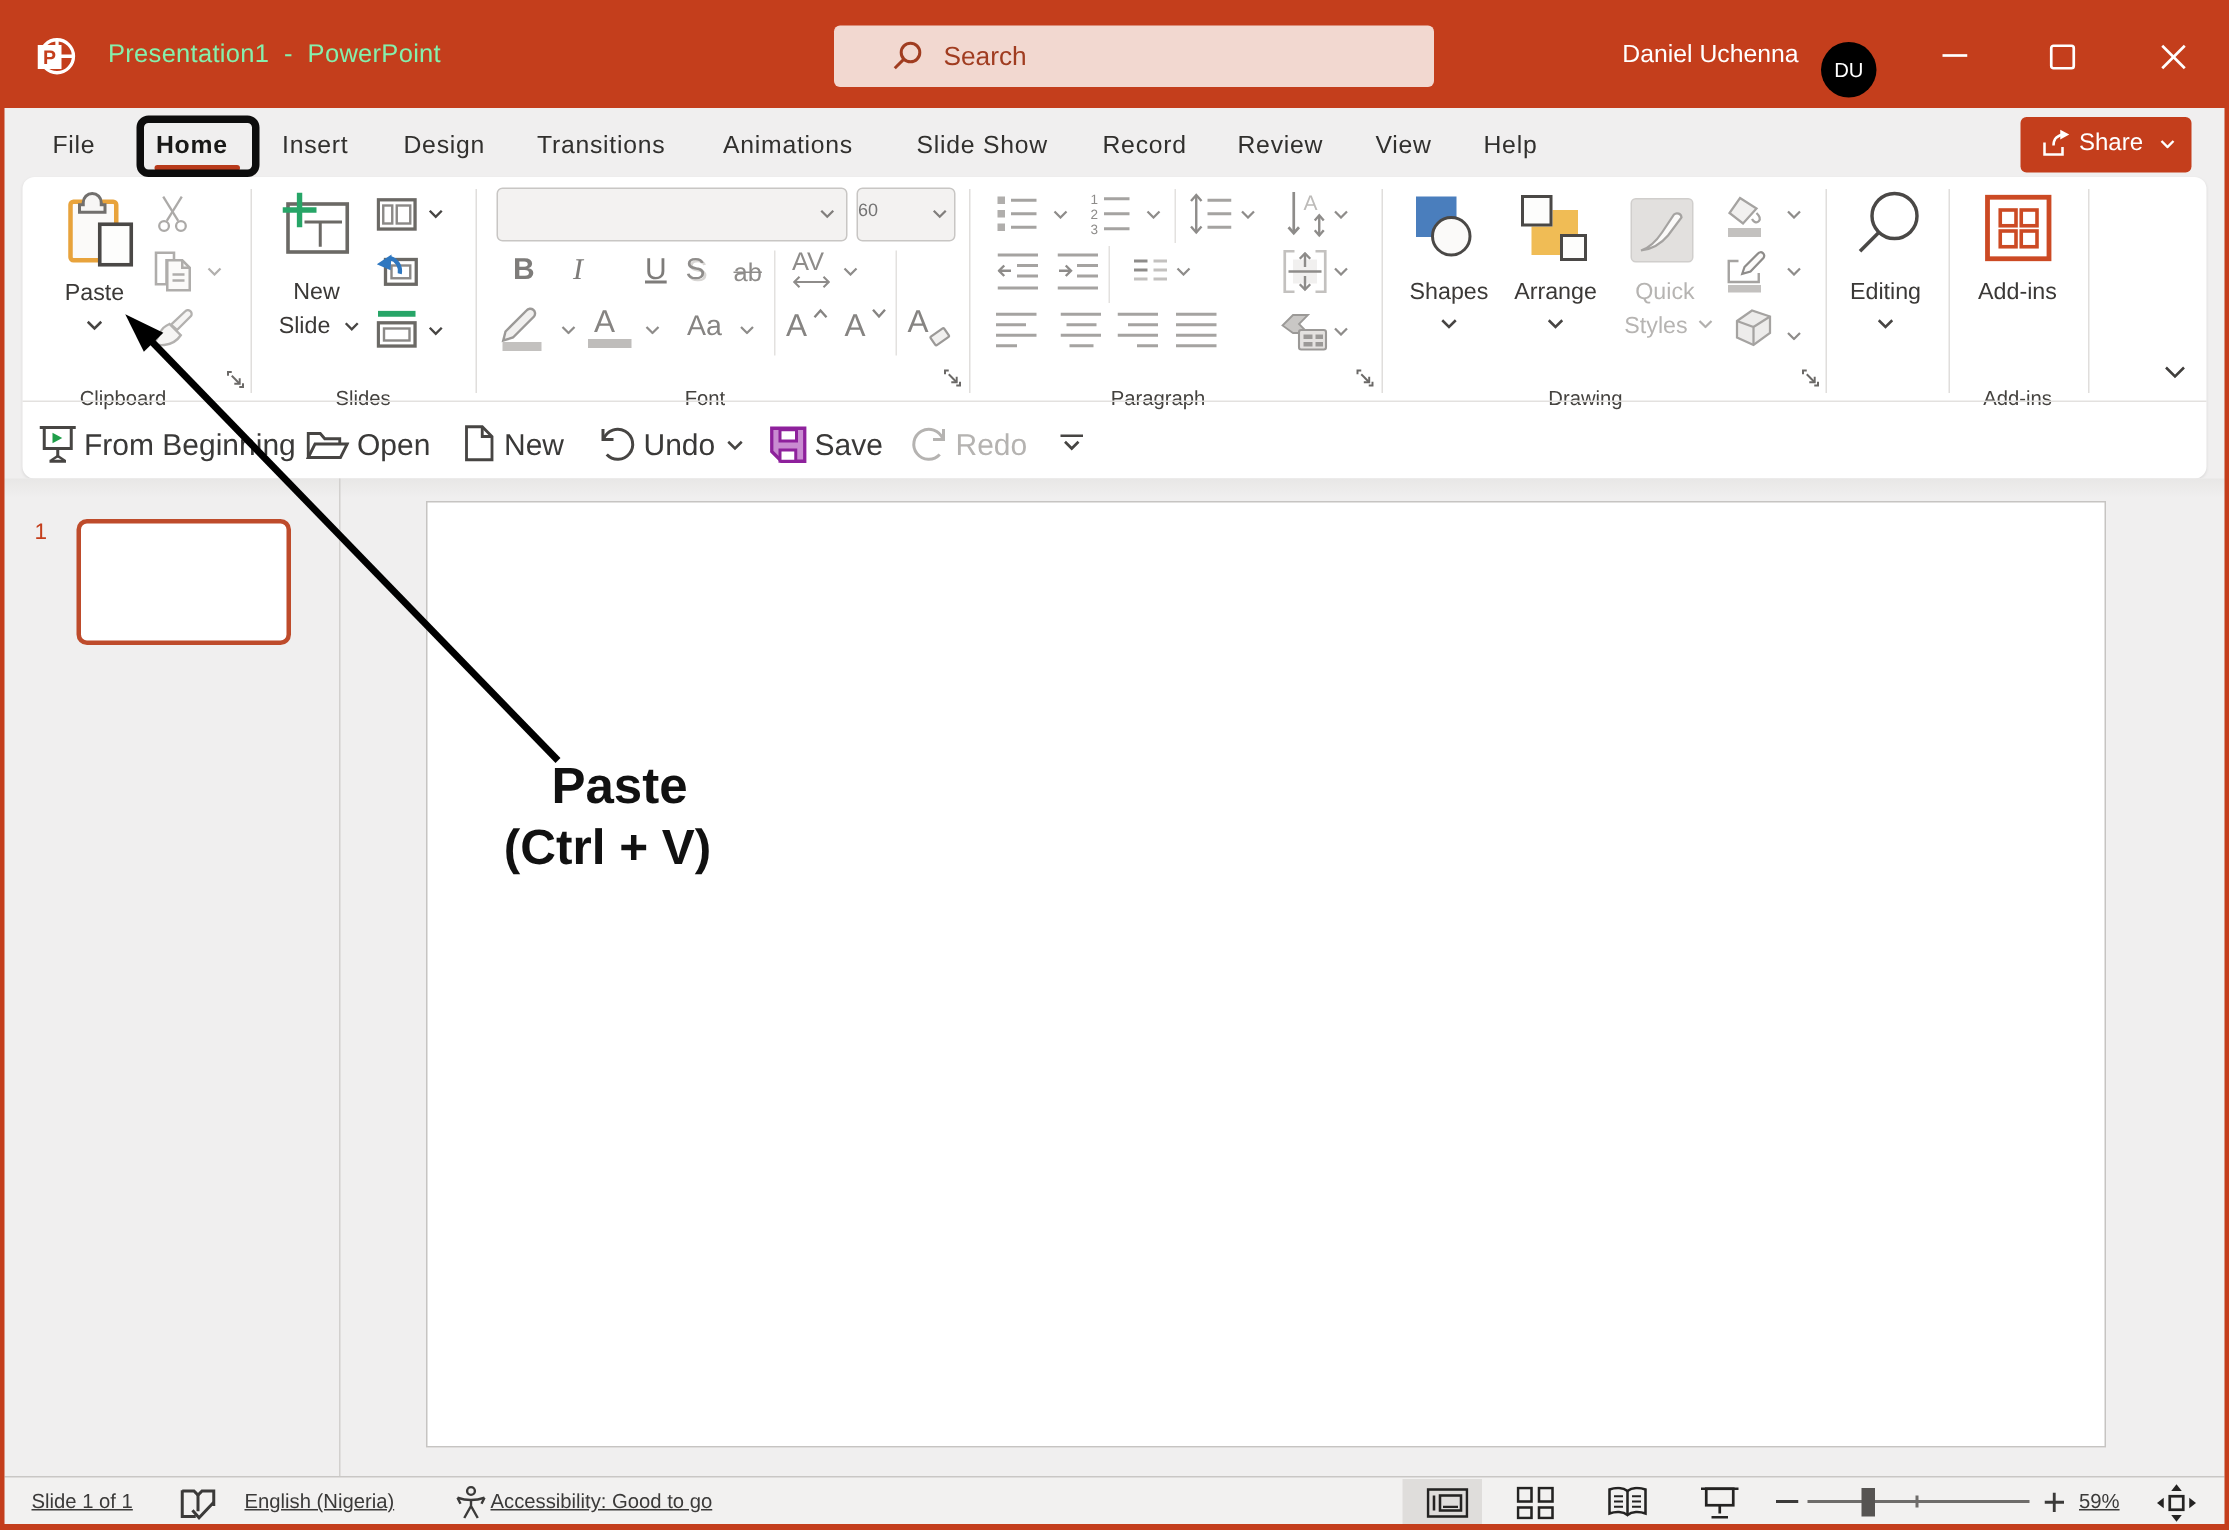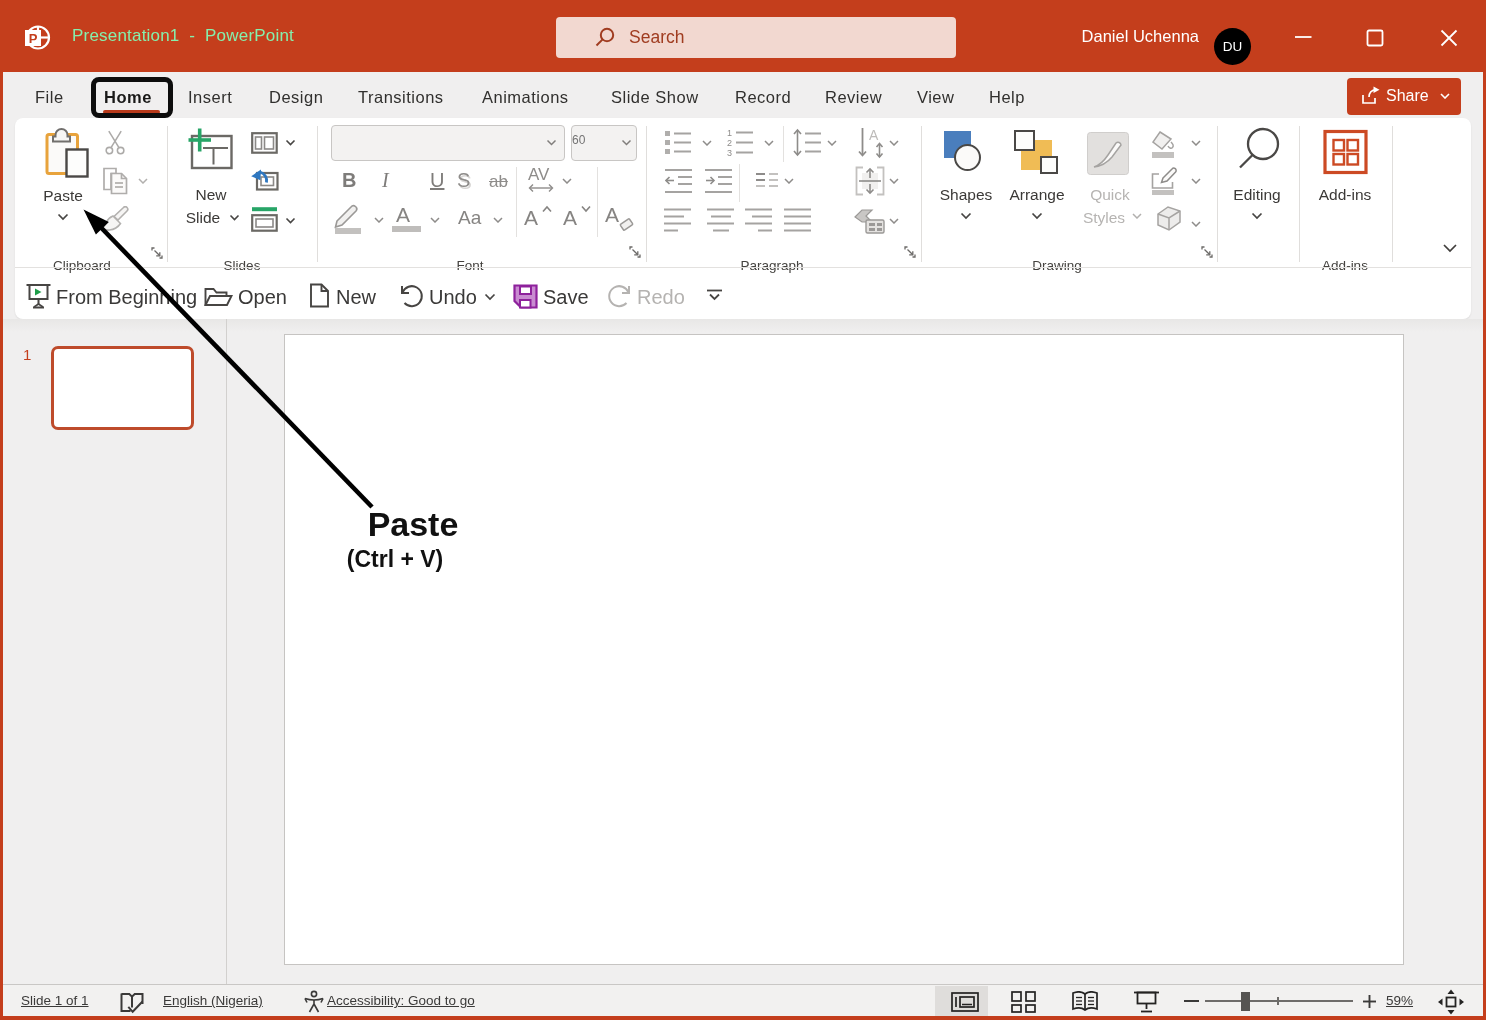--- a/index.html
+++ b/index.html
@@ -663,15 +663,15 @@
 
   <div id="bL"></div>
     <div id="bR"></div>
     <div id="bB"></div>
 
   <svg id="ann" width="1486" height="1020" viewBox="0 0 1486 1020">
     <line x1="100.5" y1="227" x2="372" y2="507" stroke="#000" stroke-width="4.6"></line>
     <polygon points="83.5,209.5 108.9,221.9 95.9,234.5" fill="#000"></polygon>
   </svg>
   <div class="anntext" style="left:330px;top:505px;width:166px;font-size:34px">Paste</div>
-  <div class="anntext" style="left:312px;top:546px;width:166px;font-size:23px">(Ctrl + V)</div>
+  <div class="anntext" style="left:322px;top:546px;width:166px;font-size:33px">(Ctrl + V)</div>
 
 </div>
 
 </body></html>

